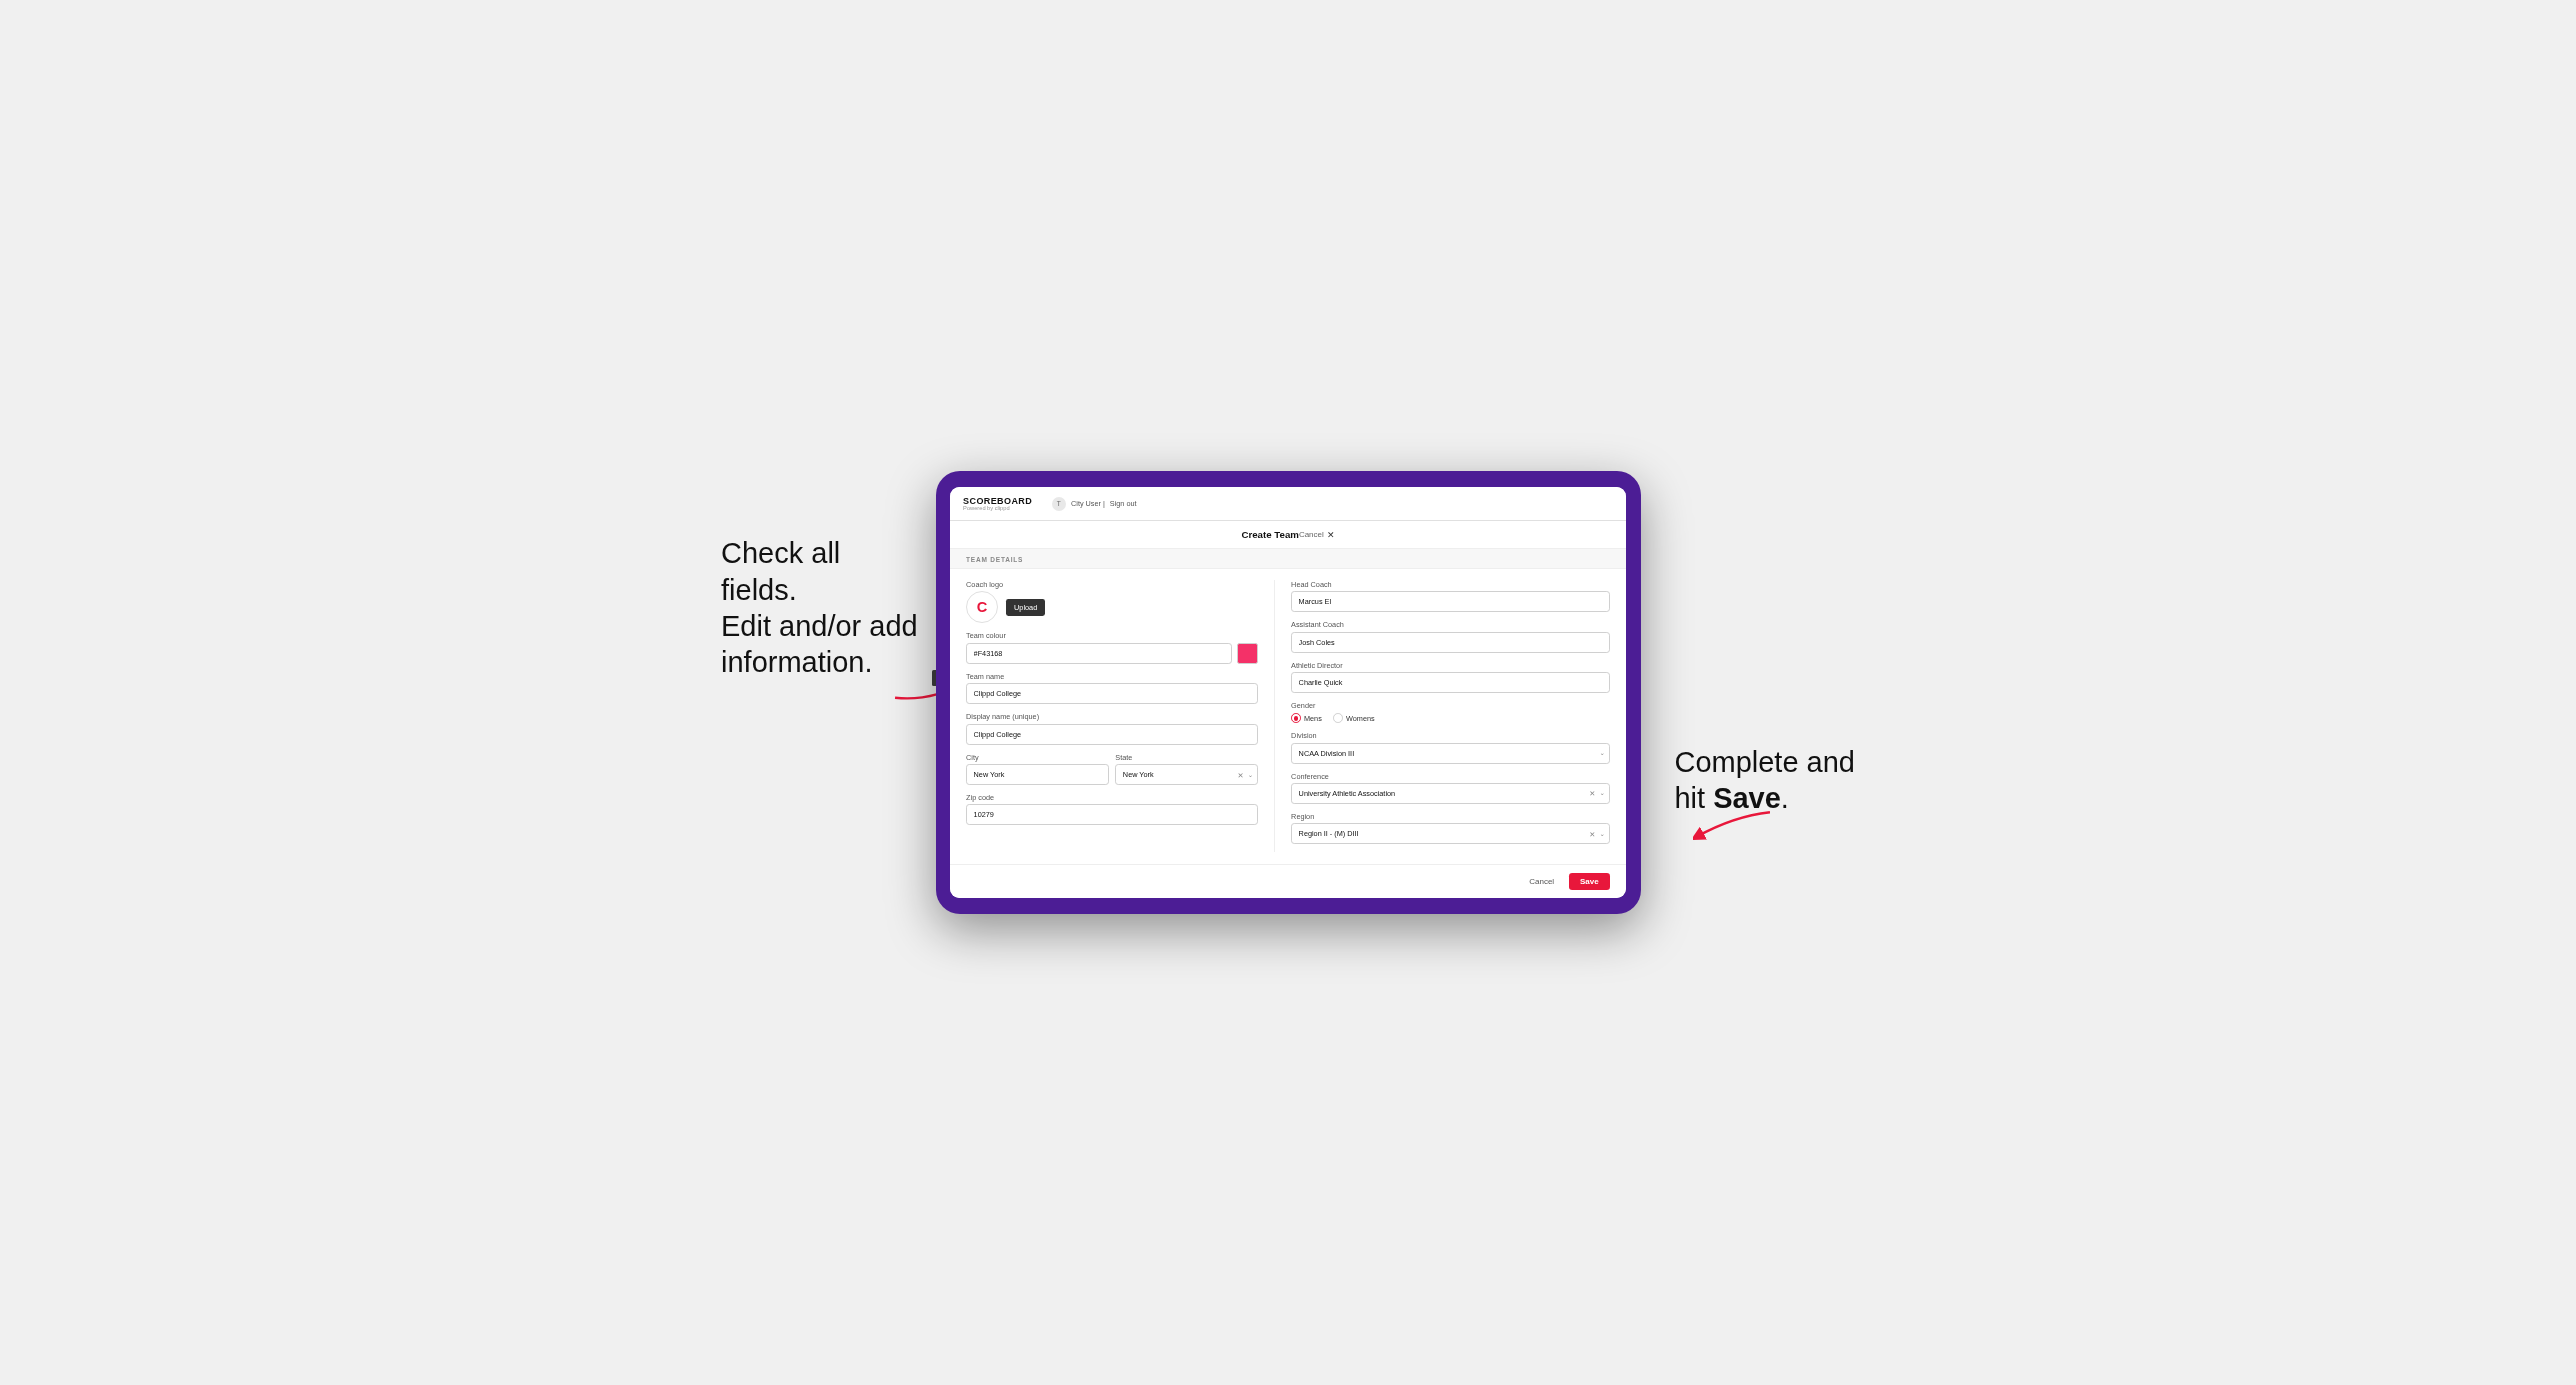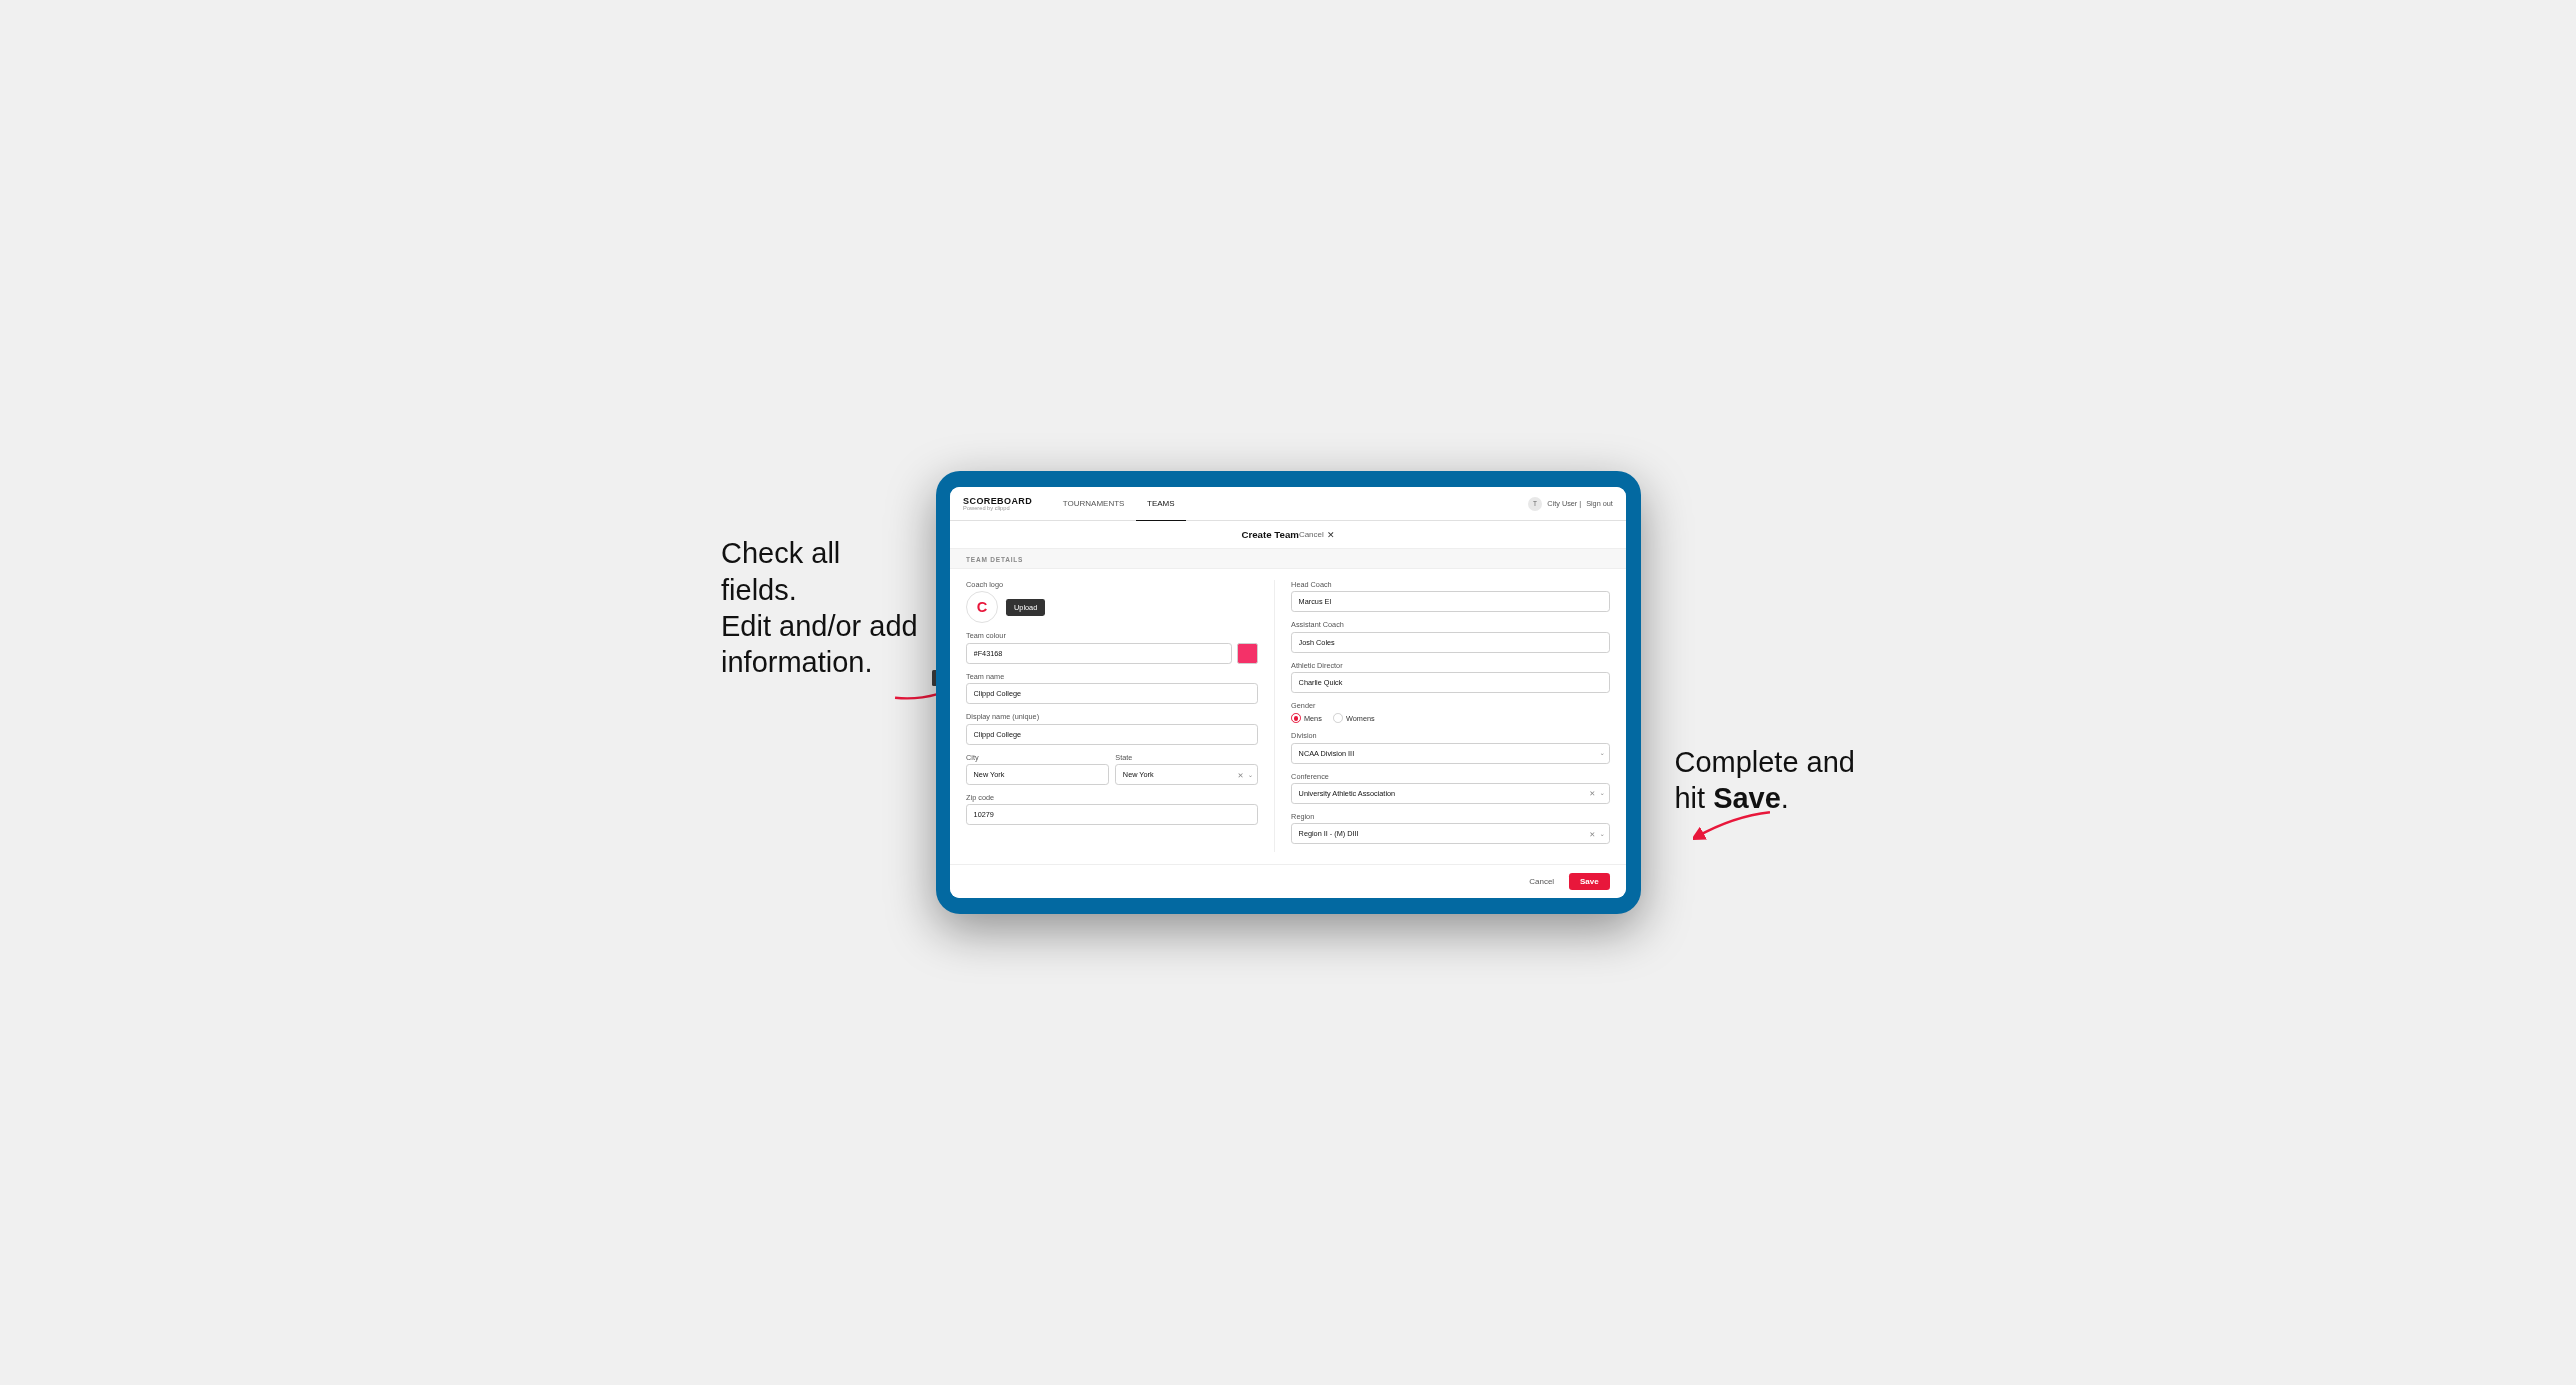--- a/index.html
+++ b/index.html
@@ -16,21 +16,21 @@
     .page-wrapper {
       position: relative;
       width: 100%;
       max-width: 1134px;
     }
 
     
     .tablet-frame {
       margin: 0 auto;
       width: 705px;
-      background: #0369a1;
+      background: #4c1d95;
       border-radius: 24px;
       padding: 16px 14.6px;
       box-shadow: 0 16px 49px rgba(0,0,0,0.4);
       position: relative;
     }
 
     .tablet-screen {
       background: #fff;
       border-radius: 9.7px;
       overflow: hidden;
@@ -427,24 +427,20 @@
     <div class="tablet-frame">
 
       <div style="position:absolute; left: -4px; top: 45%; width: 4px; height: 16px; background: #333; border-radius: 1.6px 0 0 1.6px;"></div>
 
       <div class="tablet-screen">
 
         <div class="nav-bar">
           <div class="nav-logo">
             <span class="nav-logo-title">SCOREBOARD</span>
             <span class="nav-logo-sub">Powered by clippd</span>
-          </div>
-          <div class="nav-tabs">
-            <div class="nav-tab">TOURNAMENTS</div>
-            <div class="nav-tab active">TEAMS</div>
           </div>
           <div class="nav-right">
             <div class="nav-avatar">T</div>
             <span>City User |</span>
             <span style="cursor:pointer; color:#555;">Sign out</span>
           </div>
         </div>
 
         <div class="modal-header">
           <span class="modal-title">Create Team</span>

